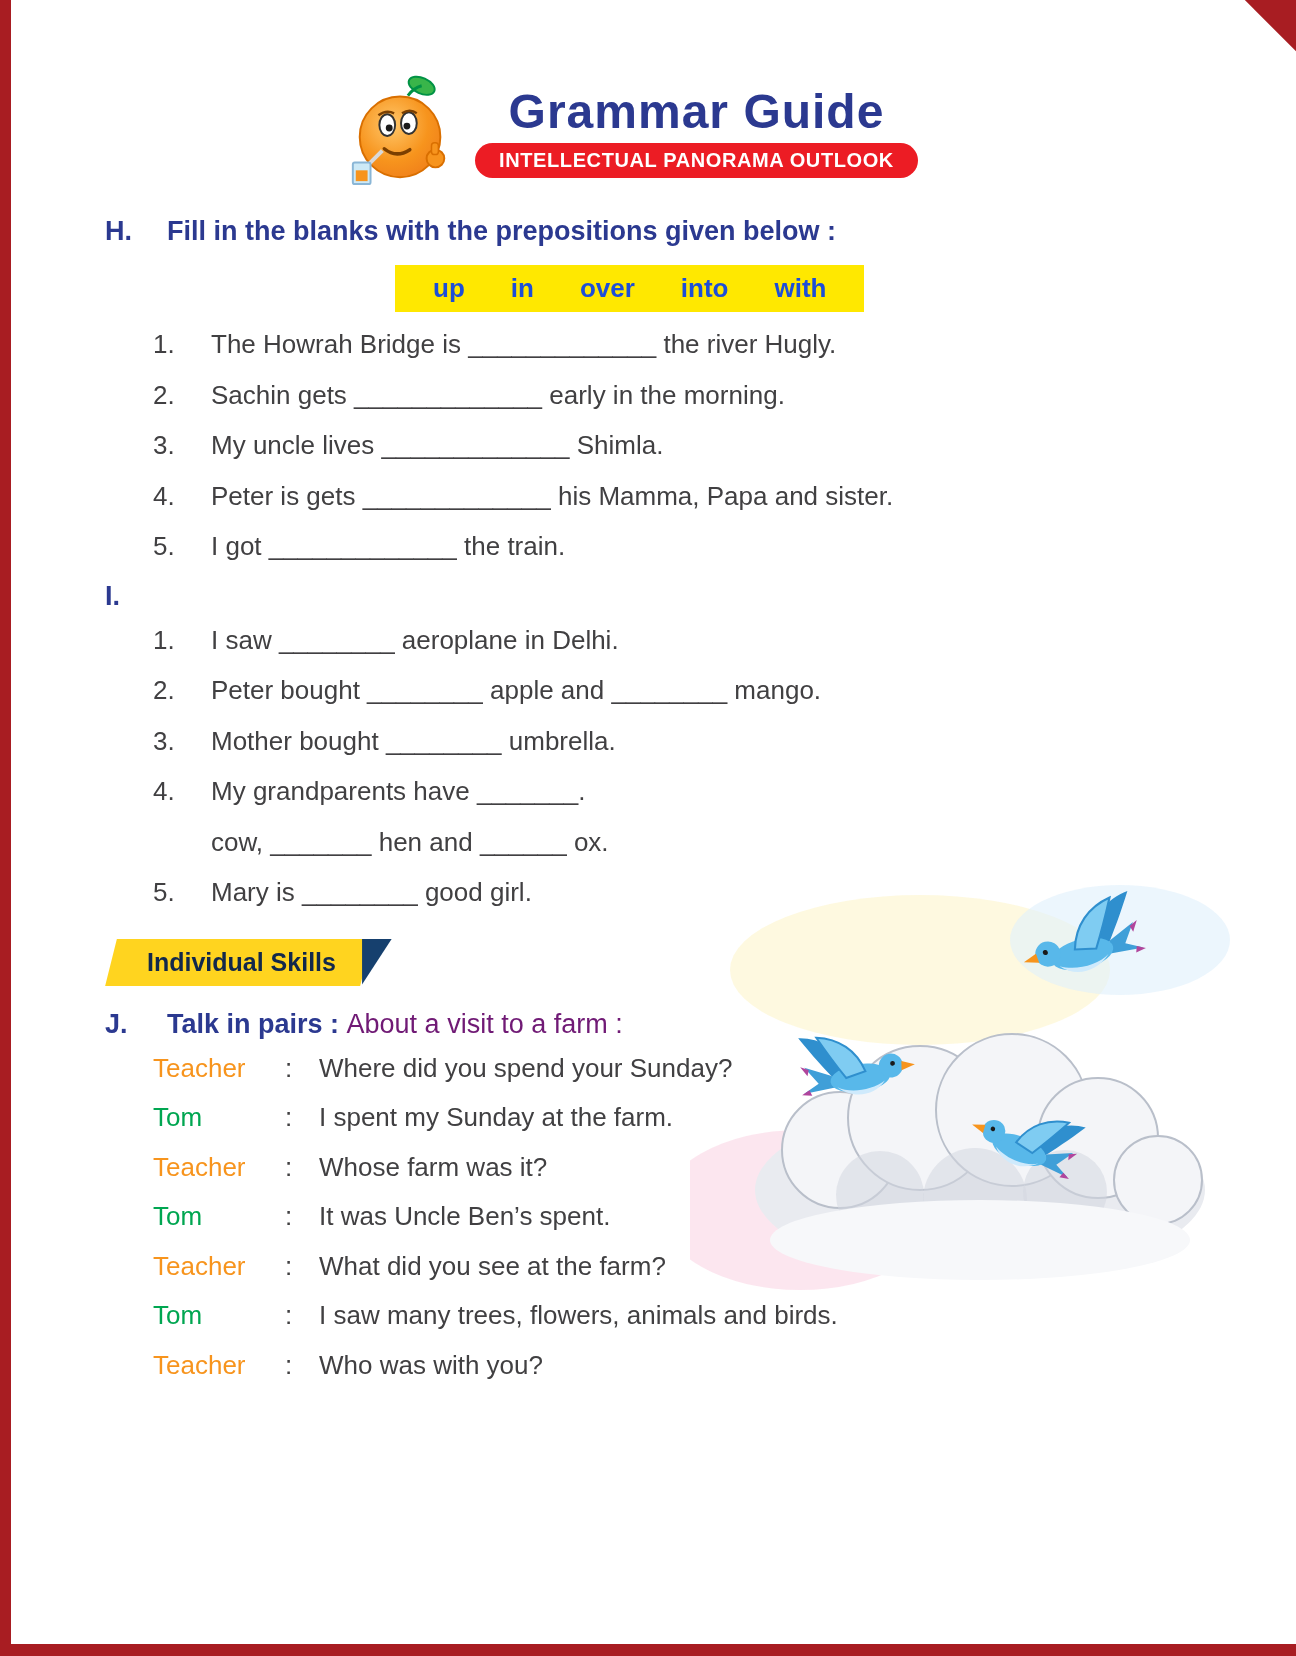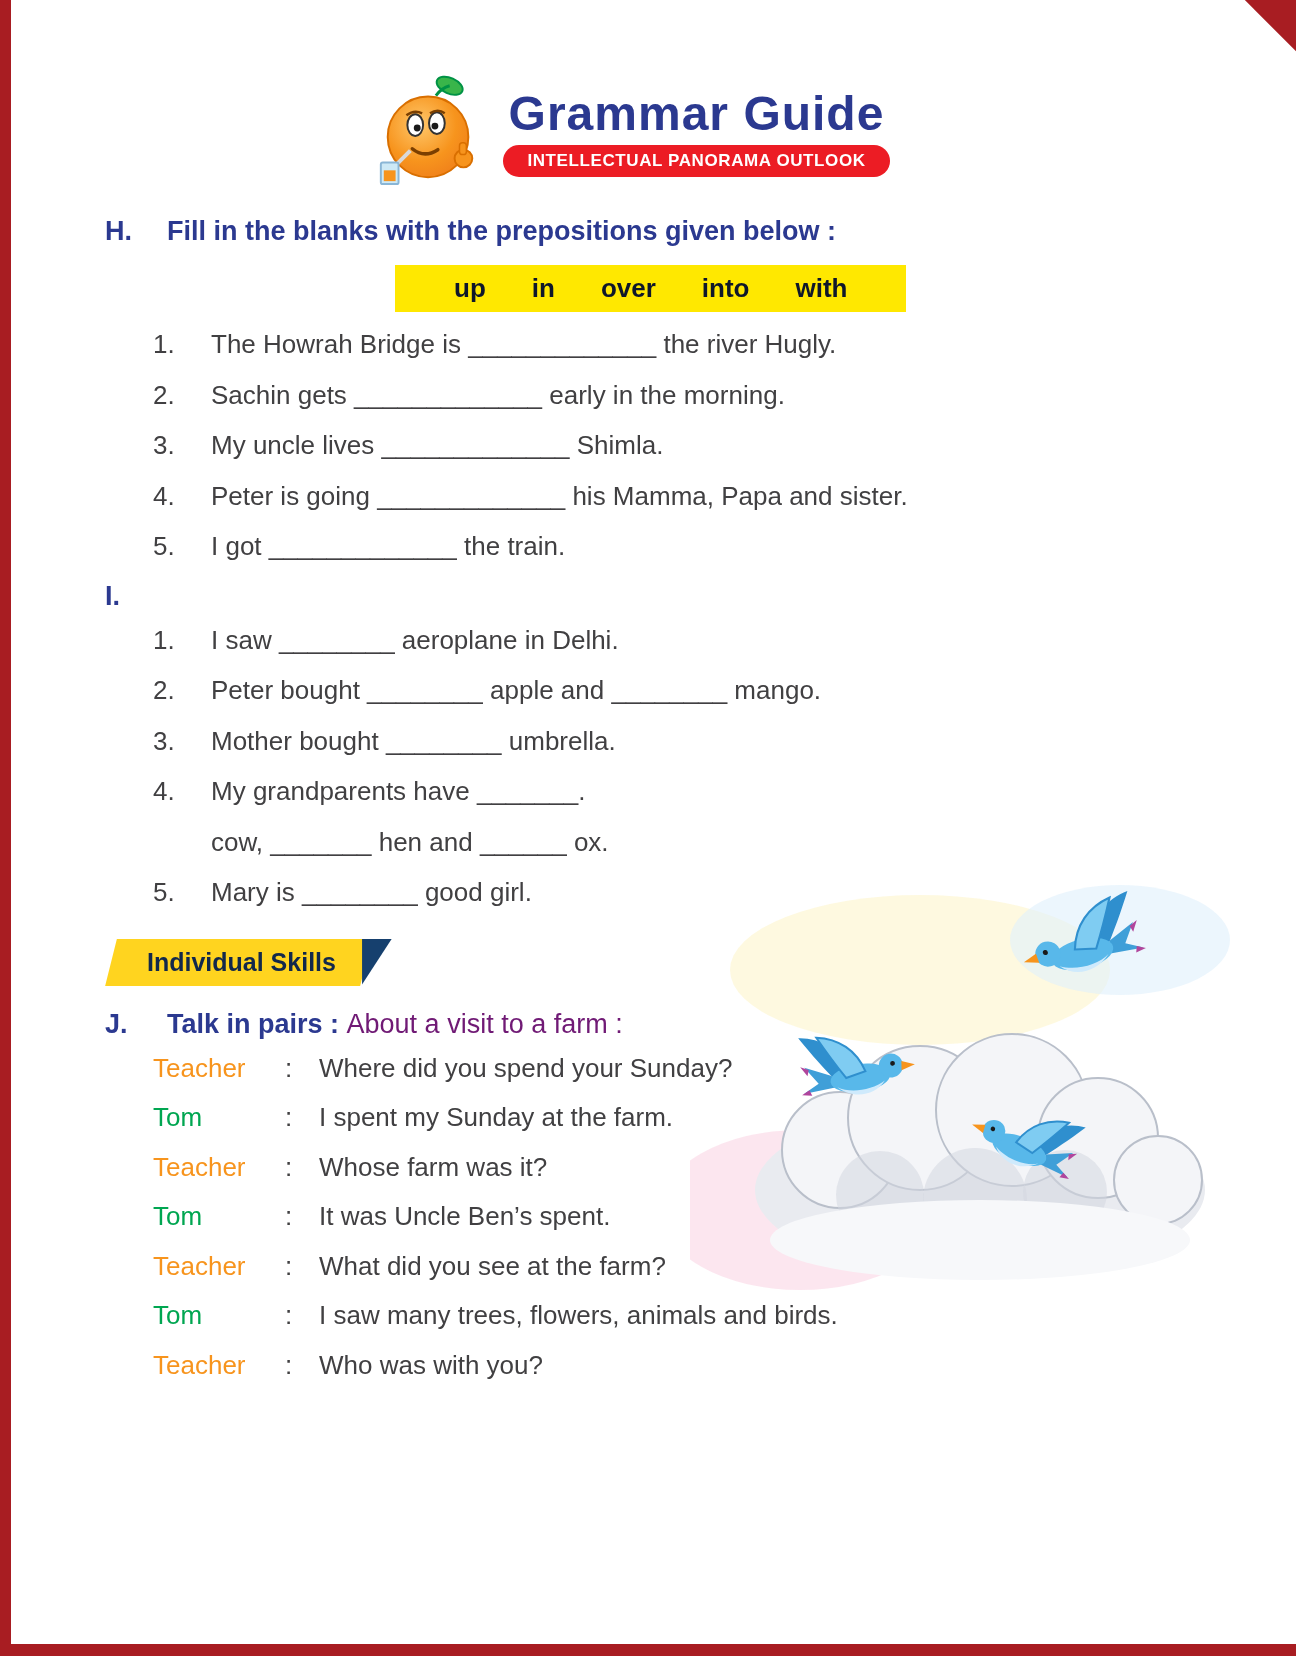--- a/index.html
+++ b/index.html
@@ -20,31 +20,31 @@
 
   .illustration { position:absolute; left:690px; top:880px; width:560px; height:470px; z-index:0; }
 
   .content { position:relative; z-index:1; padding: 72px 80px 0 105px; }
 
   
   .logo-row { display:flex; justify-content:center; align-items:center; gap:14px; margin-bottom:26px; margin-right:60px; }
   .mascot { width:118px; height:118px; flex:0 0 auto; }
   .logo-text { display:flex; flex-direction:column; align-items:center; }
   .logo-title { color:#2b3990; font-size:48px; font-weight:800; letter-spacing:1px; }
-  .logo-badge { margin-top:4px; background:#ec1c24; color:#ffffff; font-size:17px; font-weight:700;
+  .logo-badge { margin-top:4px; background:#ec1c24; color:#ffffff; font-size:20px; font-weight:700;
                 letter-spacing:0.6px; padding:6px 24px; border-radius:22px; }
 
   
   .sec-heading { display:flex; gap:20px; font-size:27px; font-weight:700; color:#2b3990; margin:14px 0 12px 0; }
   .sec-letter { min-width:42px; }
   .sec-title .plain { color:#701a75; font-weight:400; }
 
   
-  .word-bank { display:inline-flex; gap:46px; background:#ffe800; padding:8px 59px; margin:6px 0 16px 290px;
-               font-size:26px; font-weight:700; color:#0f172a; }
+  .word-bank { display:inline-flex; gap:46px; background:#ffe800; padding:8px 38px; margin:6px 0 16px 290px;
+               font-size:26px; font-weight:700; color:#1d4ed8; }
 
   
   .ex-item { display:flex; margin:0 0 18px 48px; font-size:26px; line-height:1.25; }
   .ex-num  { min-width:58px; }
   .ex-text { flex:1; }
   .ex-cont { margin-left:106px; }
 
   
   .skills-banner-wrap { display:flex; align-items:flex-start; margin:30px 0 22px 6px; height:48px; }
   .skills-banner { background:#ffd41f; padding:9px 30px 9px 36px; transform:skewX(-14deg); }
@@ -167,21 +167,21 @@
     <div class="ex-item">
       <span class="ex-num">2.</span>
       <span class="ex-text">Sachin gets _____________ early in the morning.</span>
     </div>
     <div class="ex-item">
       <span class="ex-num">3.</span>
       <span class="ex-text">My uncle lives _____________ Shimla.</span>
     </div>
     <div class="ex-item">
       <span class="ex-num">4.</span>
-      <span class="ex-text">Peter is going _____________ his Mamma, Papa and sister.</span>
+      <span class="ex-text">Peter is gets _____________ his Mamma, Papa and sister.</span>
     </div>
     <div class="ex-item">
       <span class="ex-num">5.</span>
       <span class="ex-text">I got _____________ the train.</span>
     </div>
 
     
     <div class="sec-heading">
       <span class="sec-letter">I.</span>
     </div>

